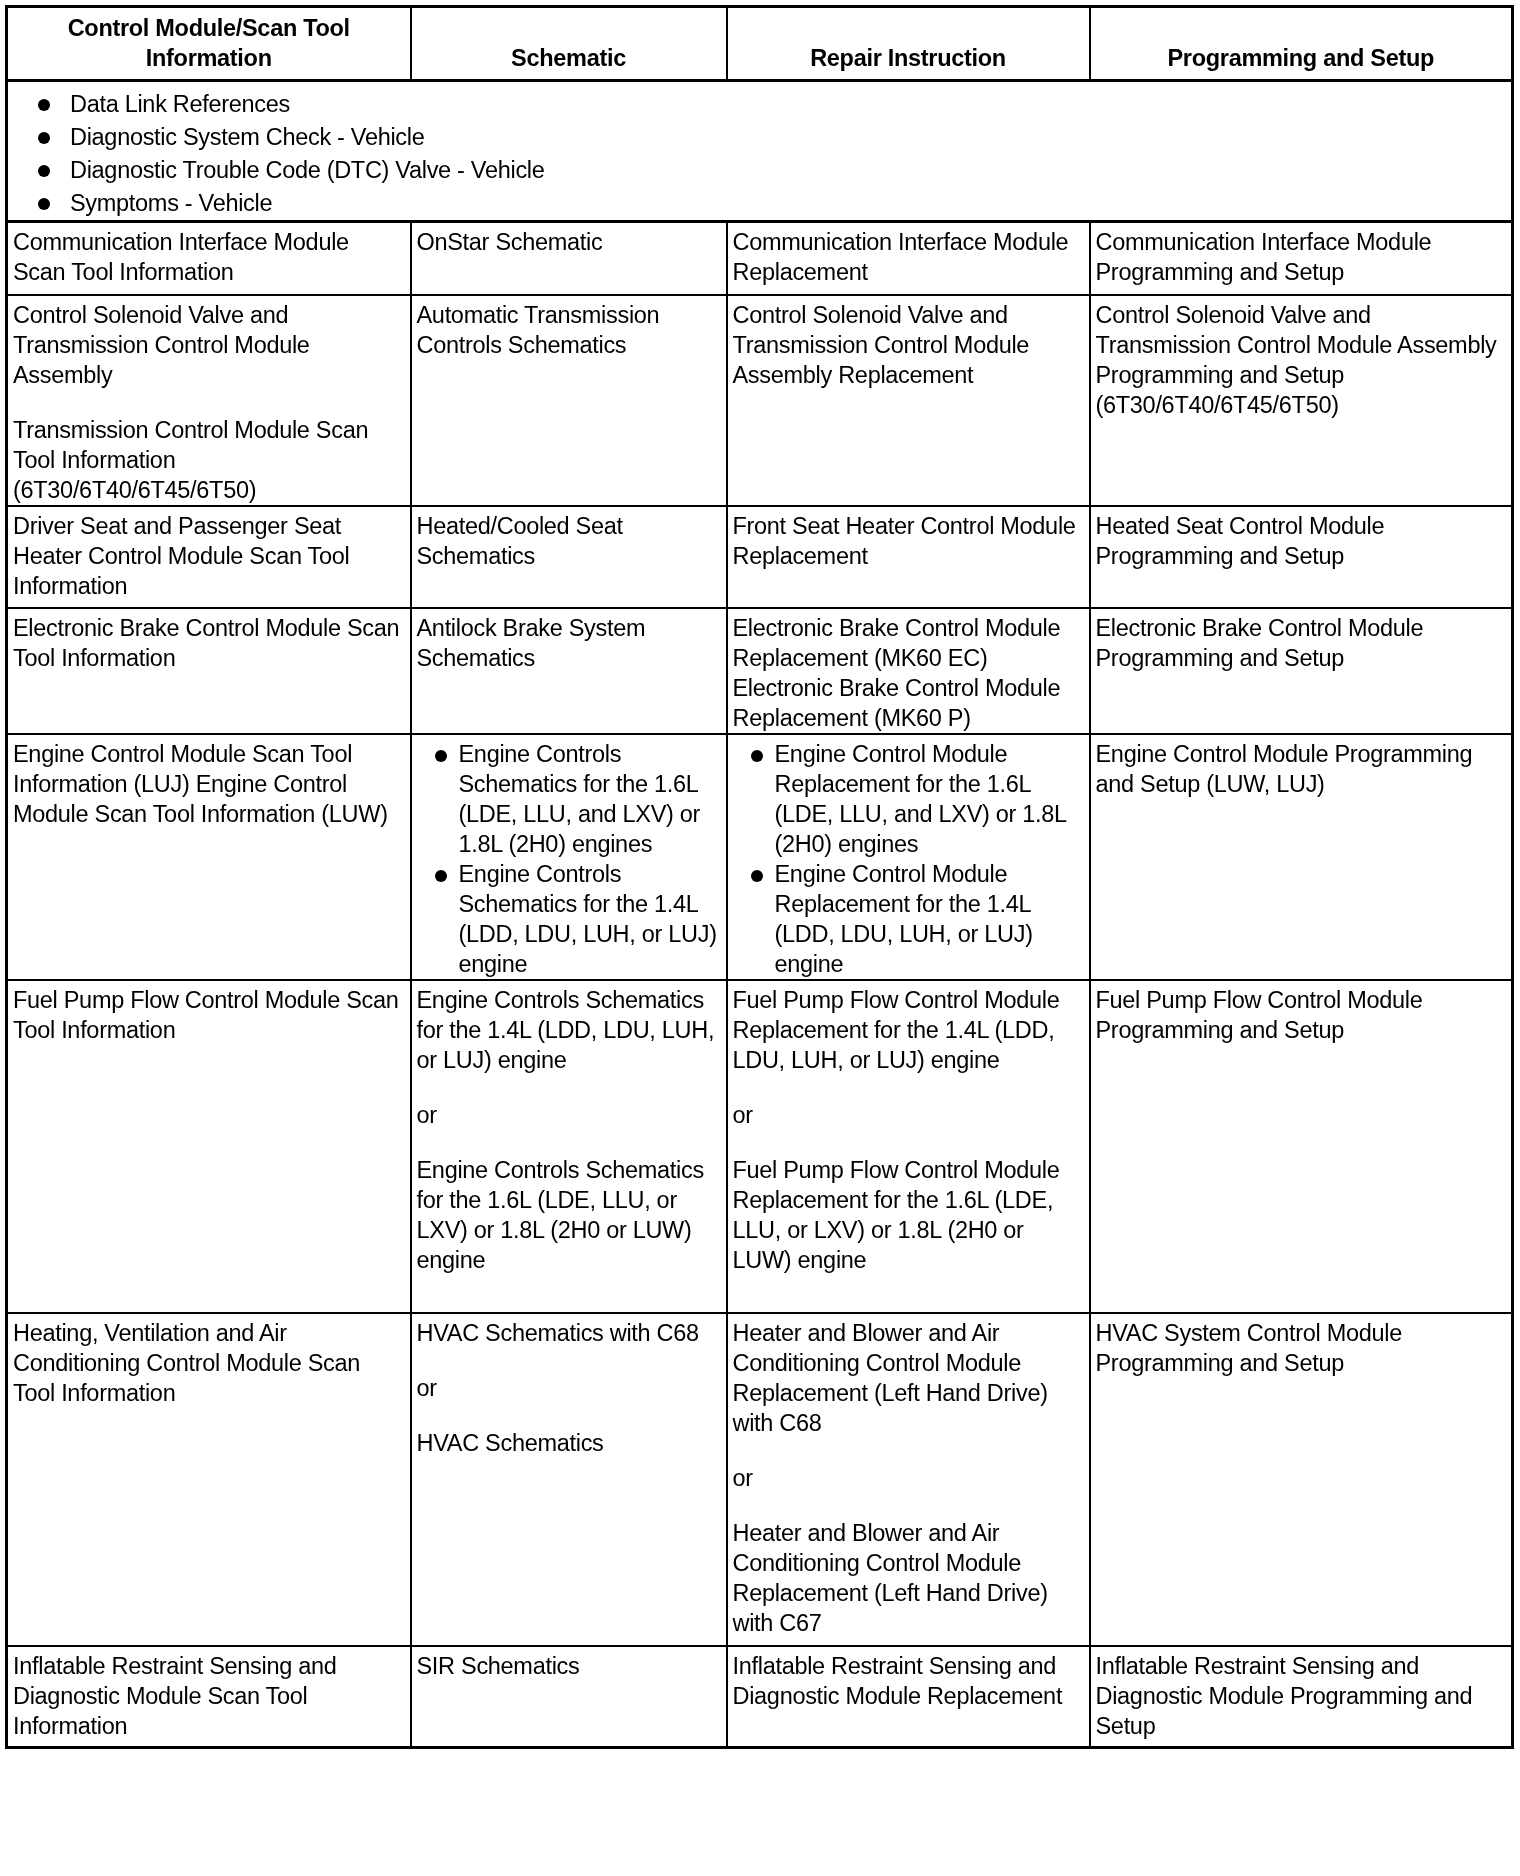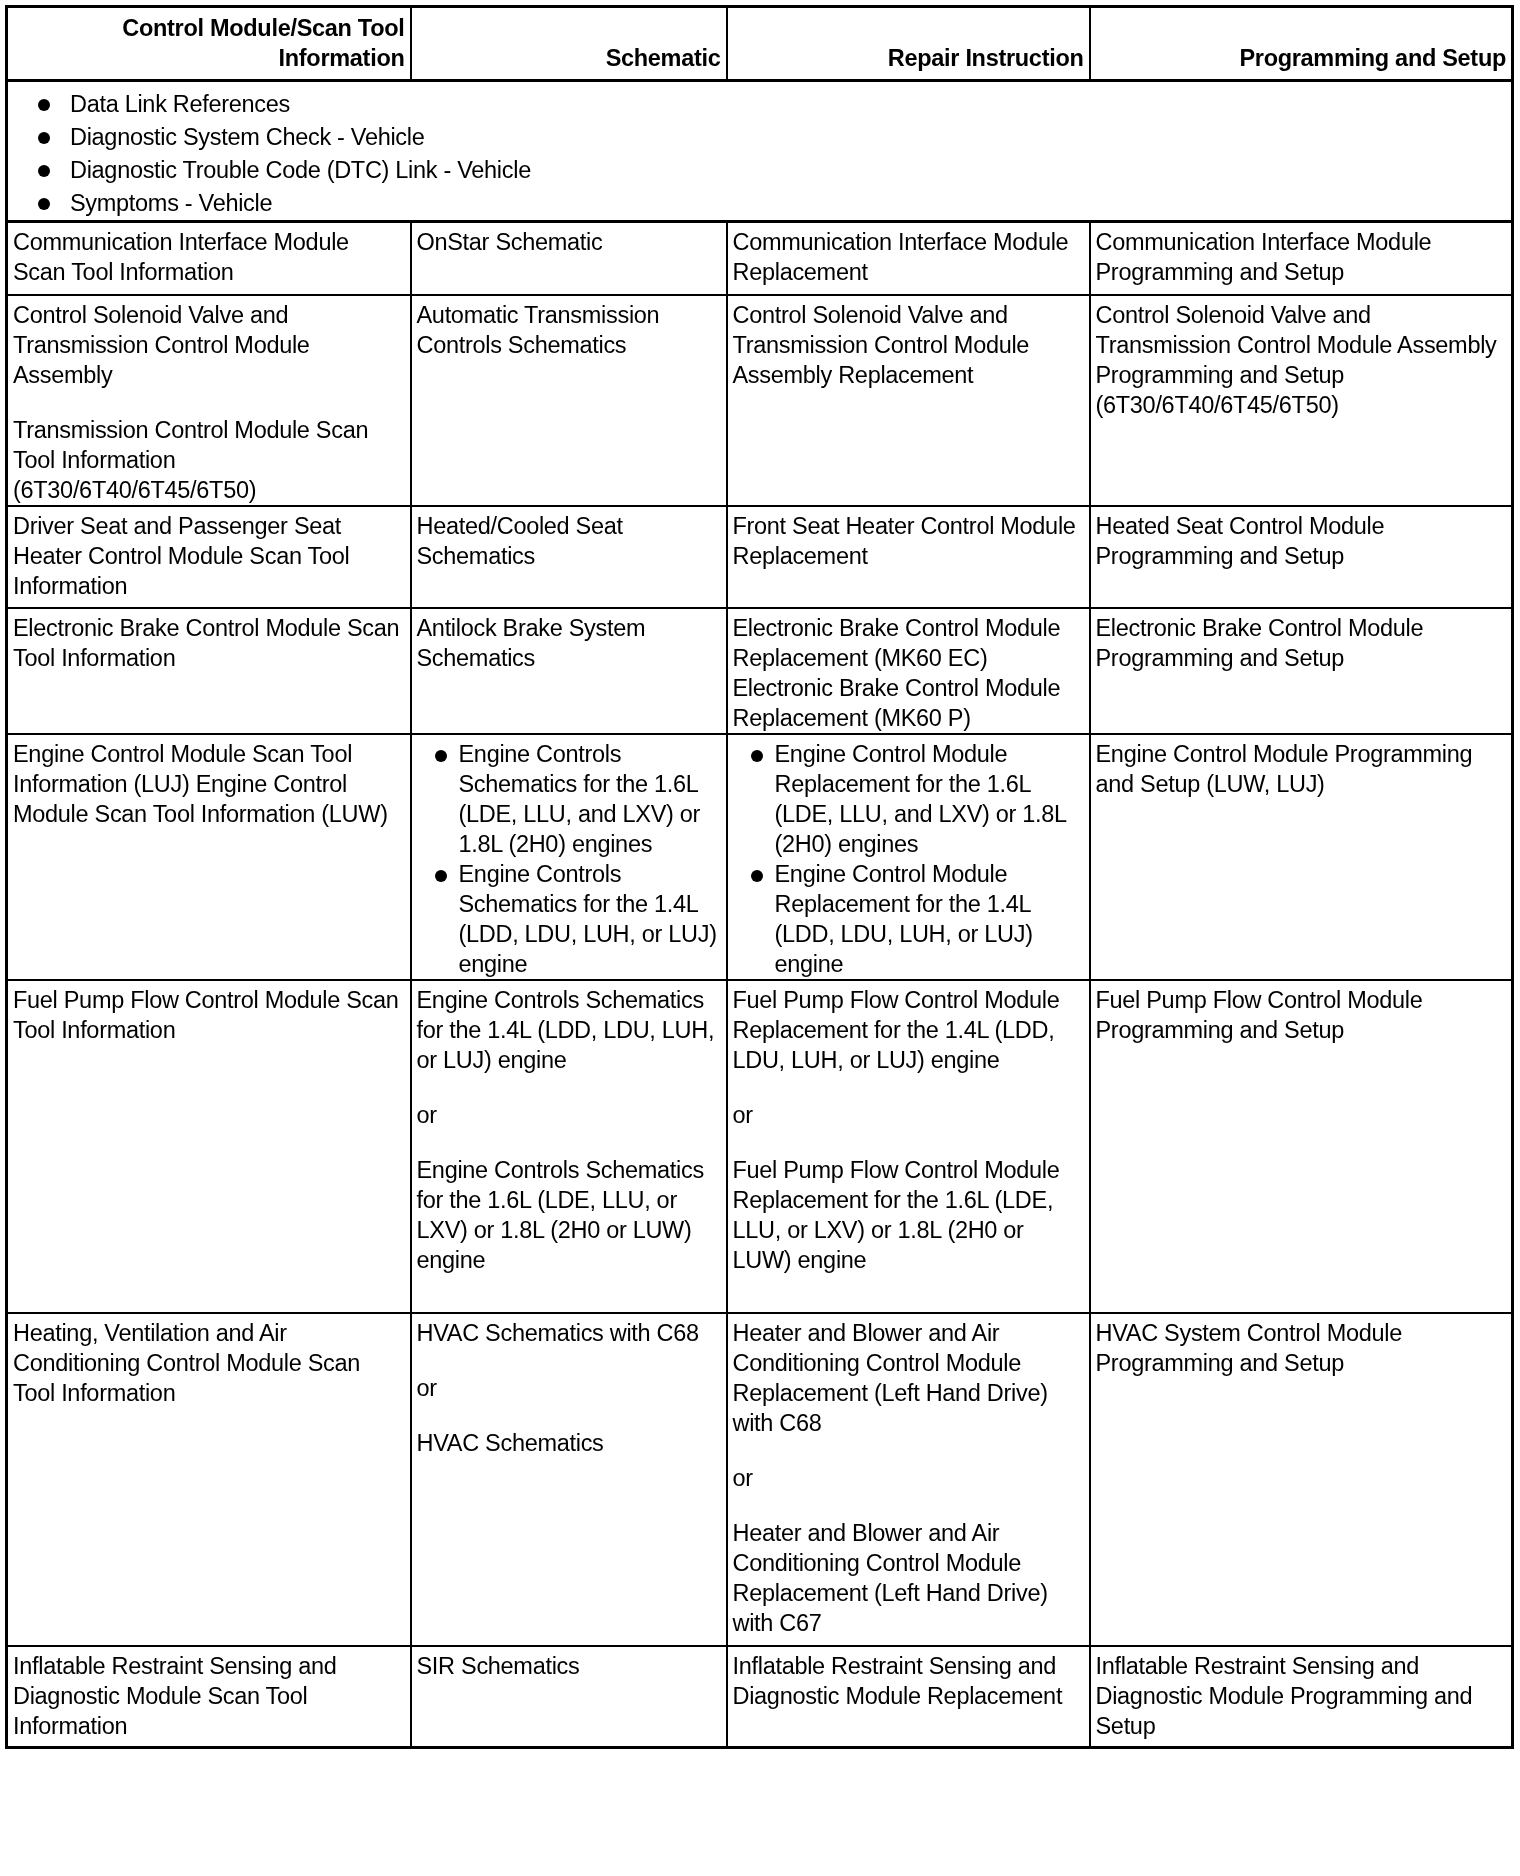--- a/index.html
+++ b/index.html
@@ -12,21 +12,21 @@
   }
   table.ref col.c1 { width: 404px; }
   table.ref col.c2 { width: 316px; }
   table.ref col.c3 { width: 363px; }
   table.ref col.c4 { width: 423px; }
   table.ref th, table.ref td {
     border: 2px solid #000; vertical-align: top; padding: 4px 5px 0 5px;
     font-size: 23.5px; line-height: 30px; letter-spacing: -0.3px;
     transform-origin: left top;
   }
-  table.ref th { font-weight: bold; text-align: right; vertical-align: bottom; padding-bottom: 6px; border-bottom: 3px solid #000; }
+  table.ref th { font-weight: bold; text-align: center; vertical-align: bottom; padding-bottom: 6px; border-bottom: 3px solid #000; }
   tr.h-head { height: 74px; }
   tr.h-notes { height: 141px; padding-left: 40px; }
   tr.h-notes td { padding: 6px 0 0 24px; border-bottom: 3px solid #000; }
   tr.h-notes ul { margin: 0; padding: 0; list-style: none; }
   tr.h-notes li { line-height: 33px; position: relative; padding-left: 38px; }
   .dot { position: absolute; left: 6px; top: 11px; width: 12px; height: 12px; background: #000; border-radius: 50%; }
   tr.r1 { height: 72px; }
   tr.r2 { height: 73px; }
   tr.r3 { height: 178px; }
   tr.r4 { height: 102px; margin-left: 16px; }
@@ -58,21 +58,21 @@
       <th>Repair Instruction</th>
       <th>Programming and Setup</th>
     </tr>
   </thead>
   <tbody>
     <tr class="h-notes">
       <td colspan="4">
         <ul>
           <li><span class="dot"></span><span>Data Link References</span></li>
           <li><span class="dot"></span><span>Diagnostic System Check - Vehicle</span></li>
-          <li><span class="dot"></span><span>Diagnostic Trouble Code (DTC) Link - Vehicle</span></li>
+          <li><span class="dot"></span><span>Diagnostic Trouble Code (DTC) Valve - Vehicle</span></li>
           <li><span class="dot"></span><span>Symptoms - Vehicle</span></li>
         </ul>
       </td>
     </tr>
 
 
     <tr class="r2">
       <td>
           <span class="para">Communication Interface Module Scan Tool Information</span>
         </td>

